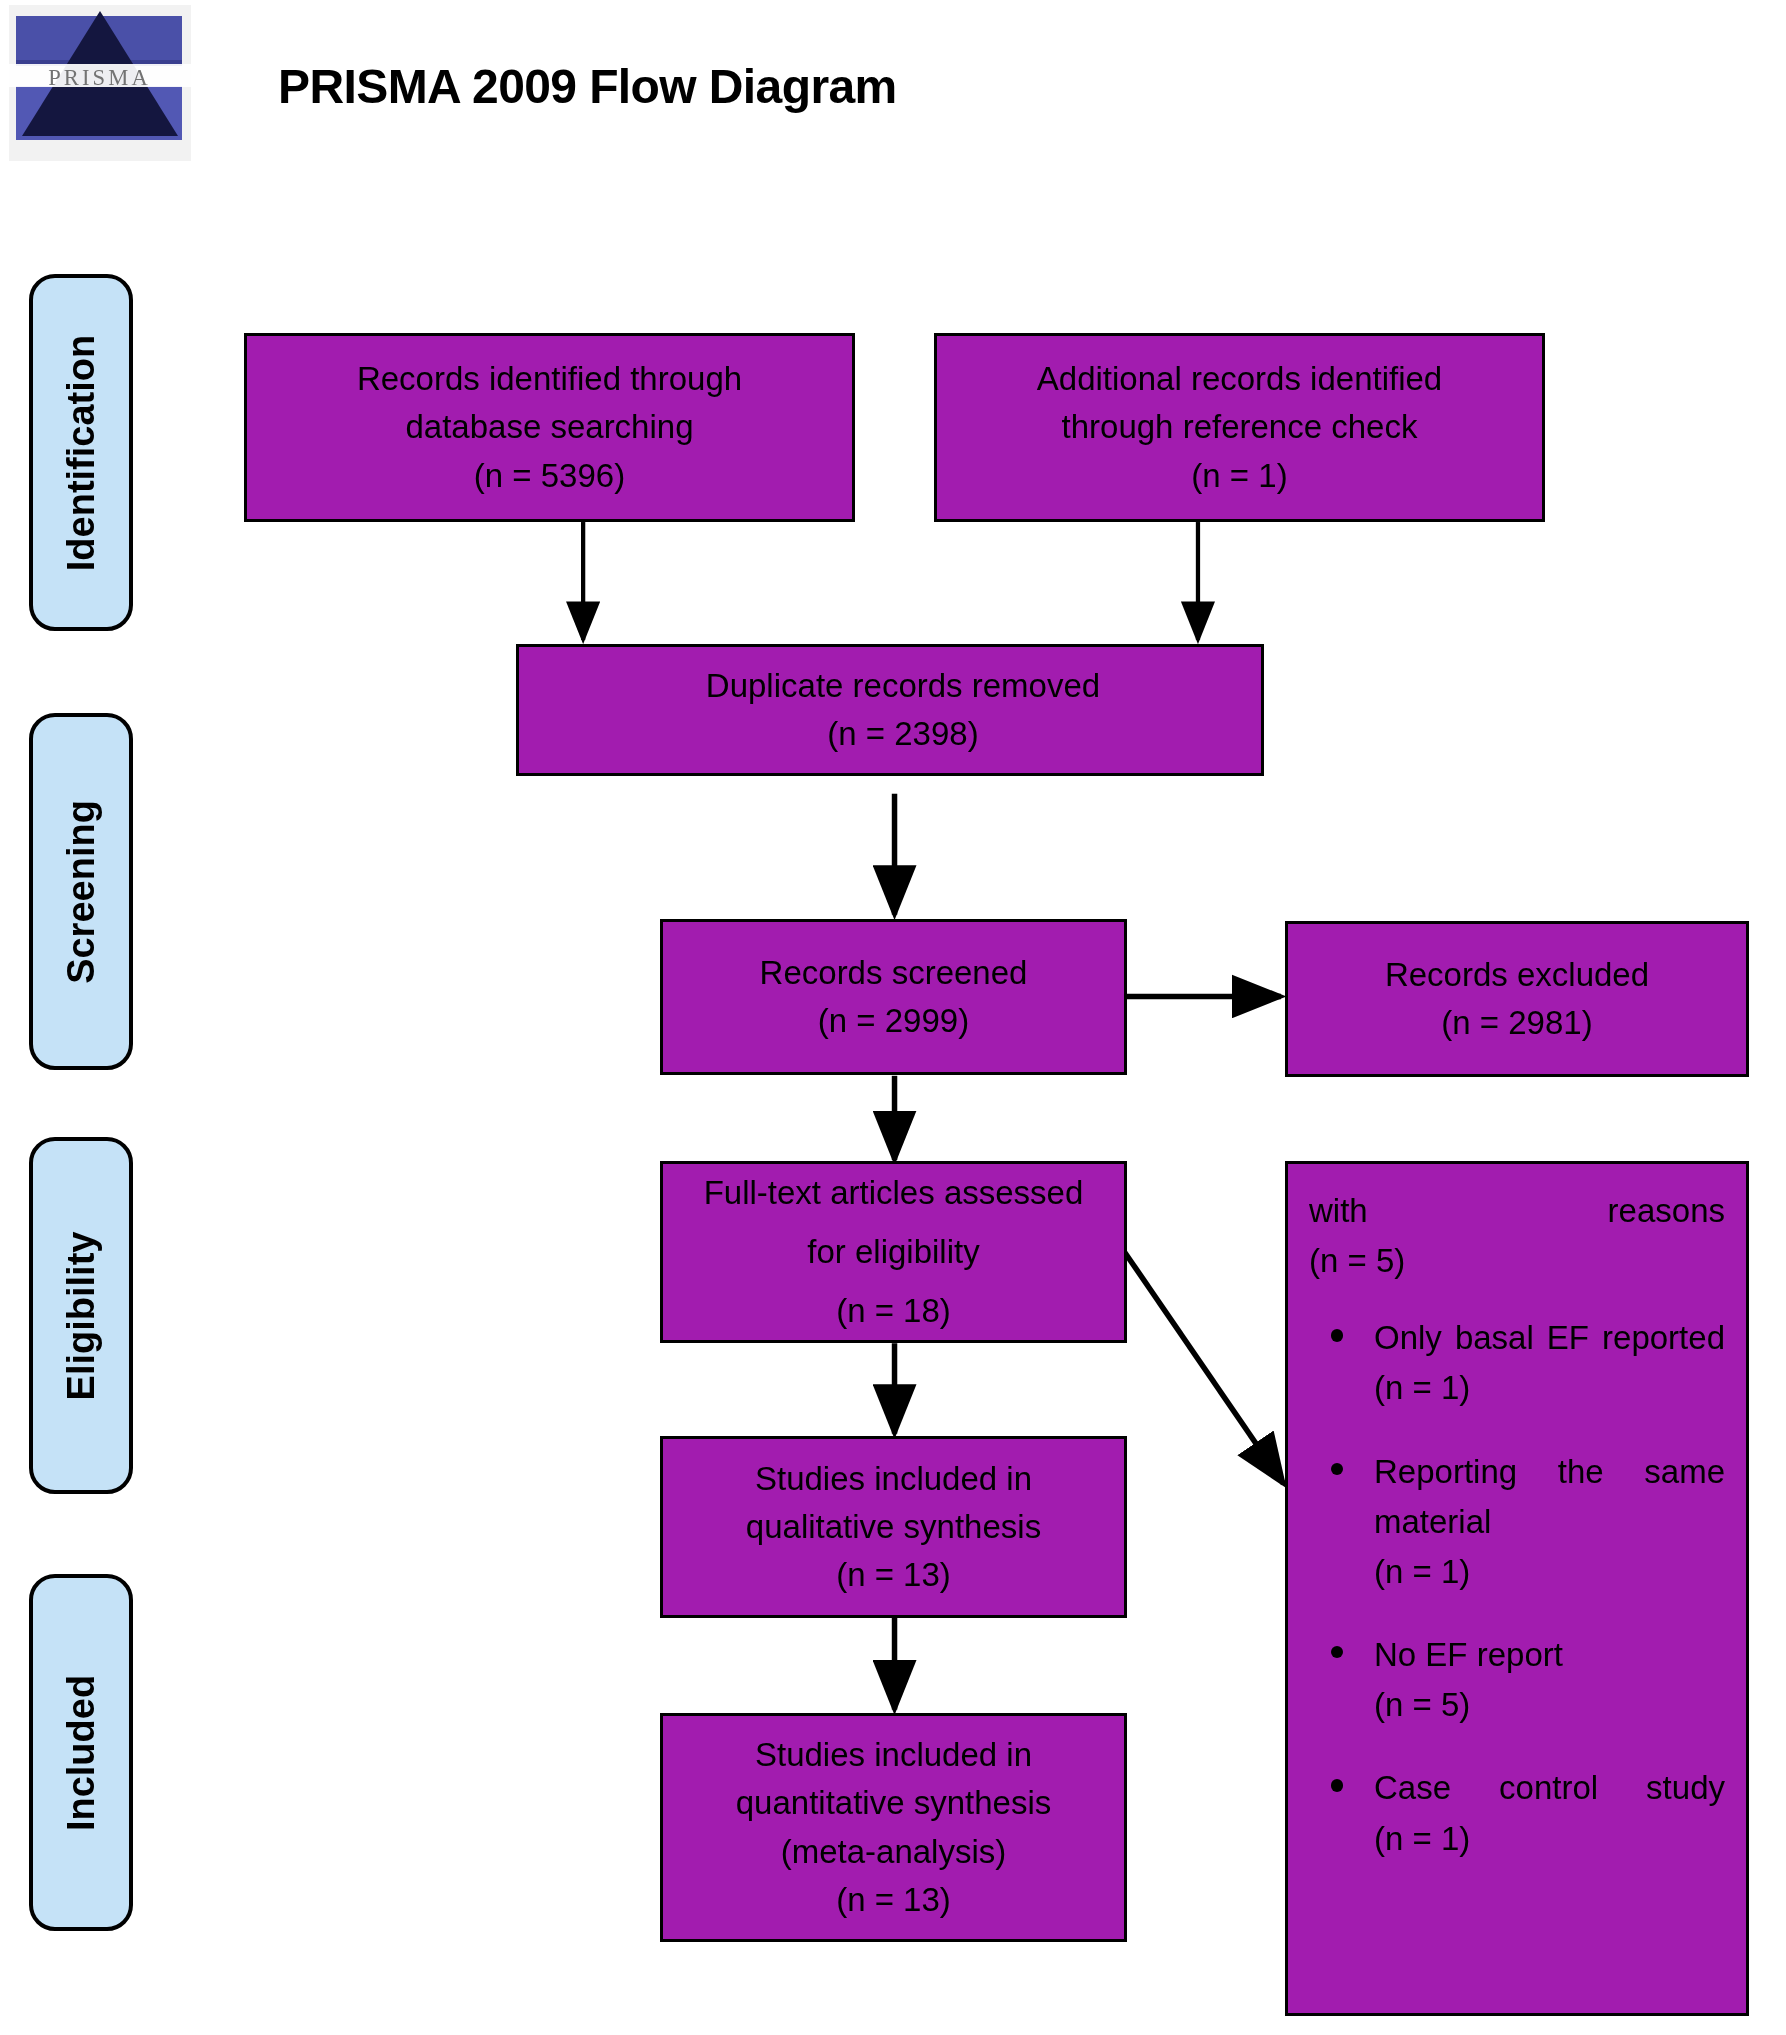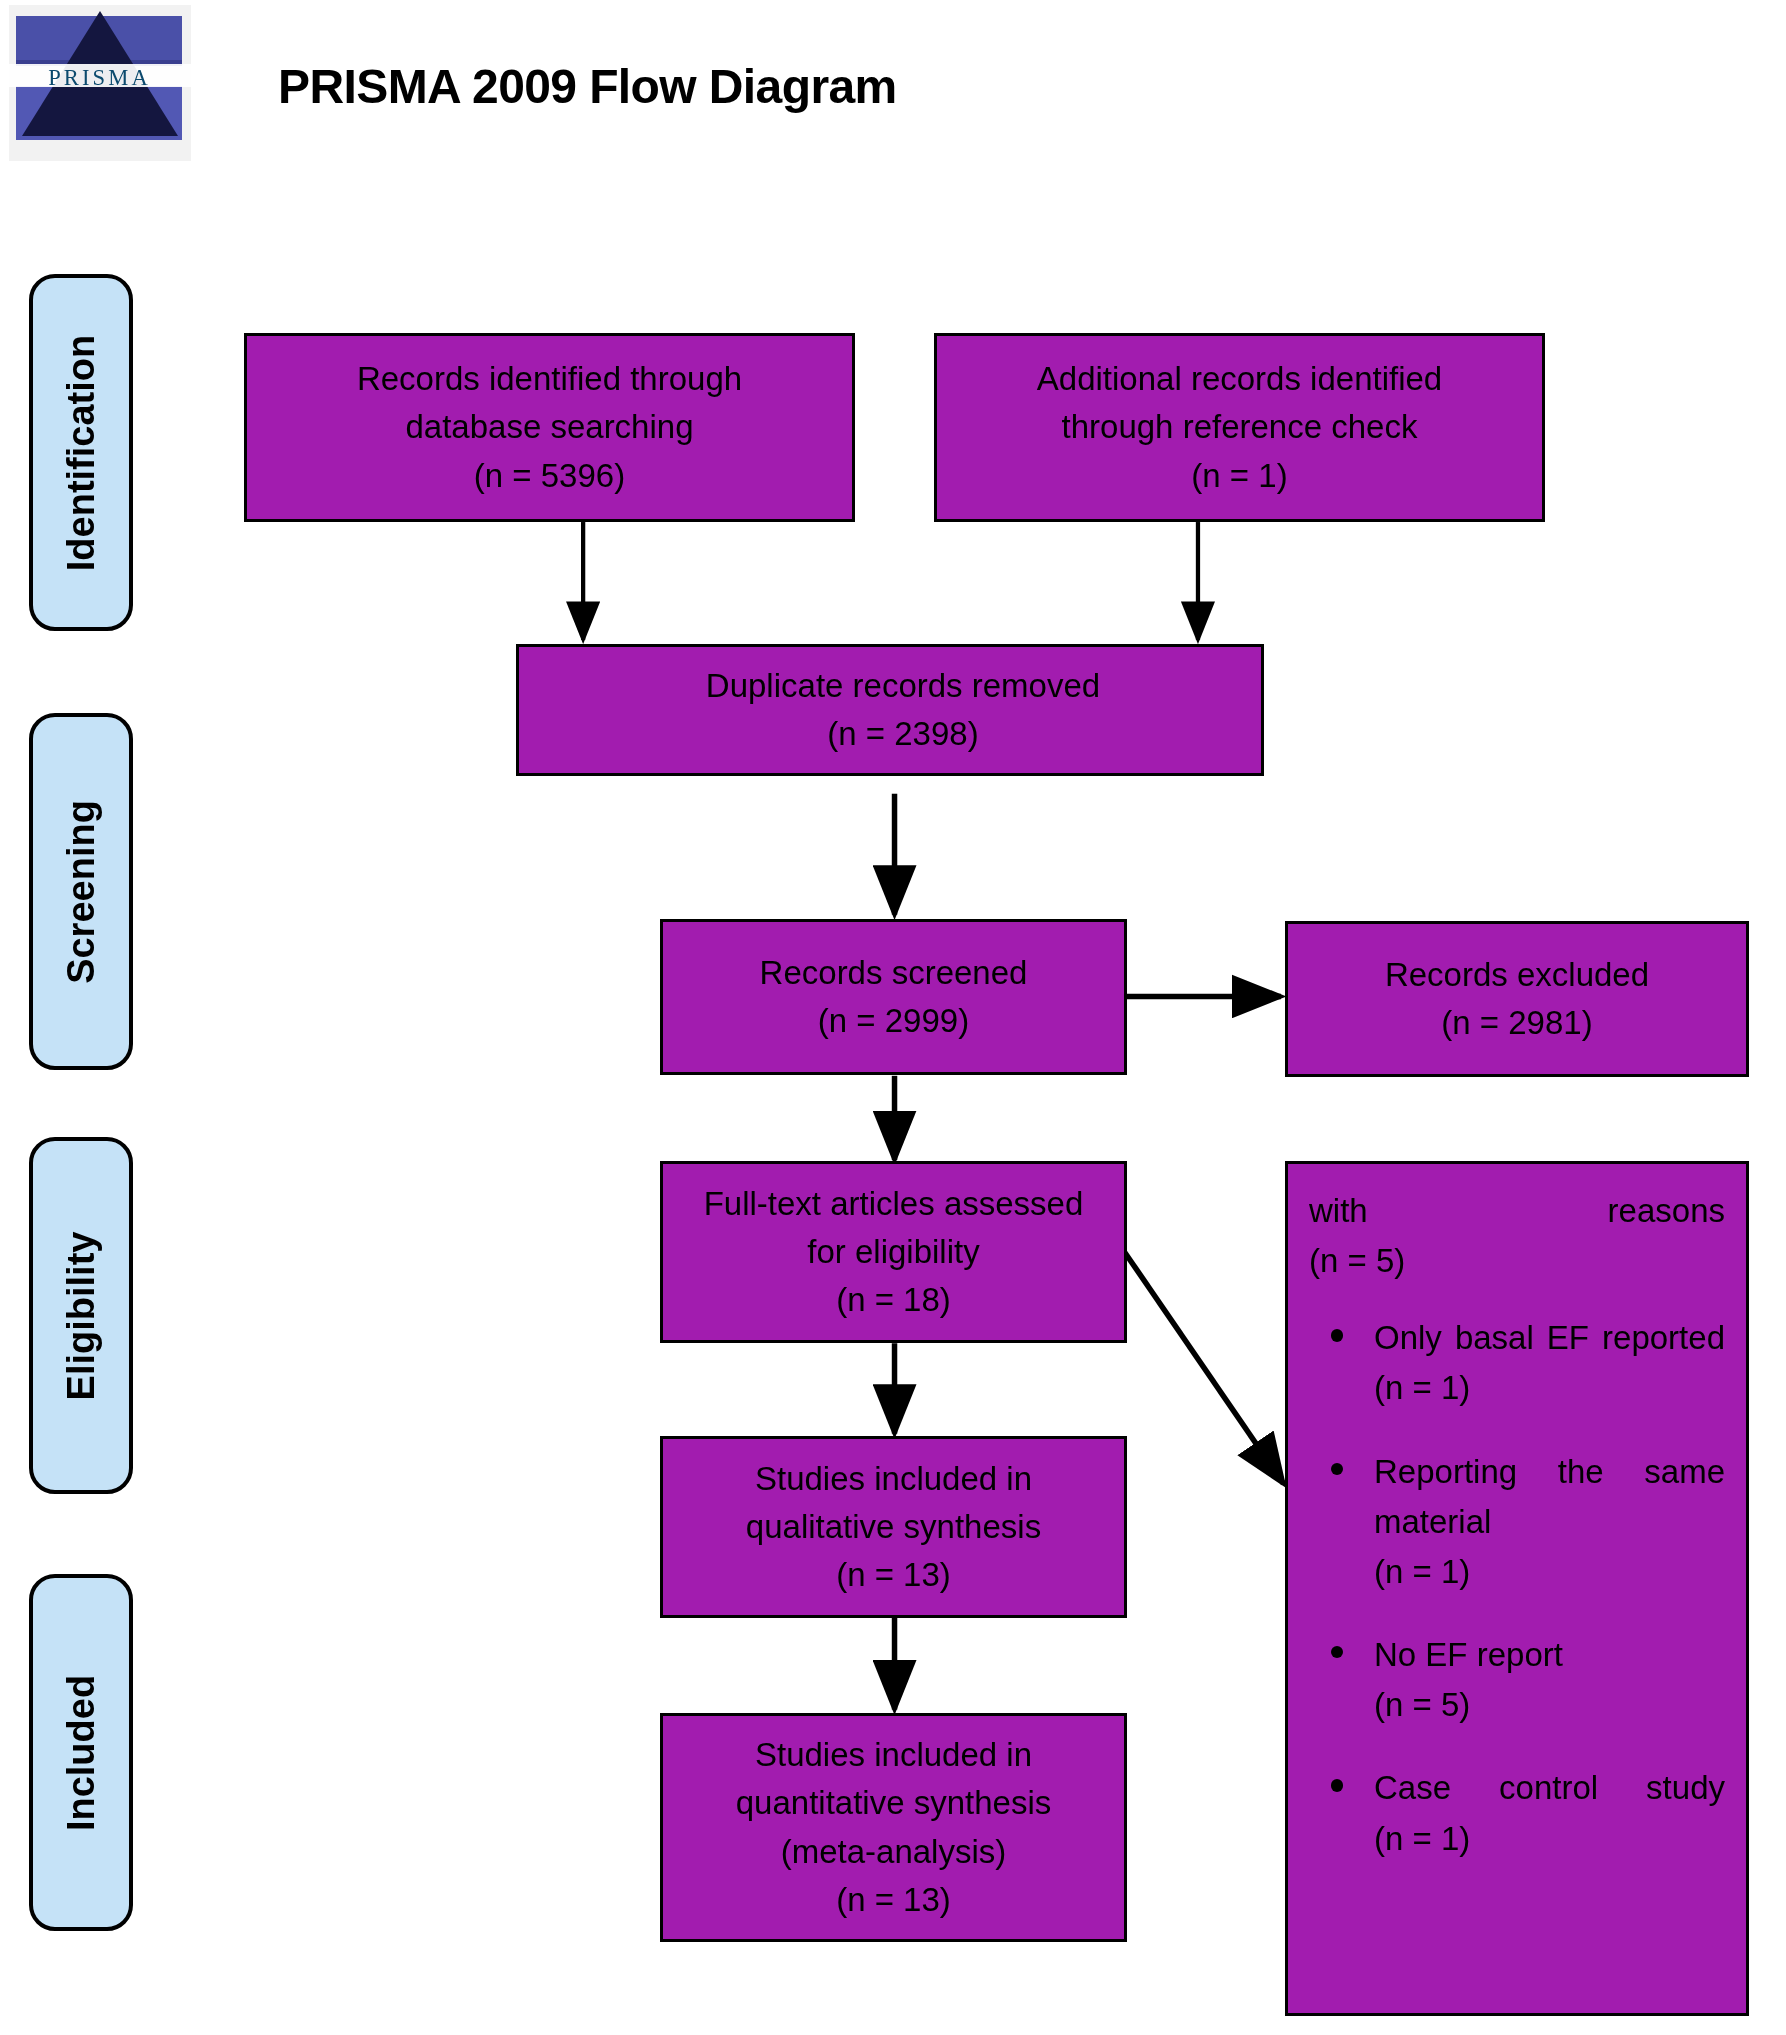--- a/index.html
+++ b/index.html
@@ -65,21 +65,21 @@
   }
   #prisma-logo .logo-word {
     position: absolute;
     left: 0;
     top: 60px;
     width: 182px;
     text-align: center;
     font-size: 22.6px;
     letter-spacing: 3.1px;
     font-weight: 400;
-    color: #0c4a6e;
+    color: #737373;
     font-family: "Liberation Serif", serif;
     mix-blend-mode: normal;
   }
   #page-title {
     position: absolute;
     left: 278px;
     top: 59px;
     font-size: 48px;
     font-weight: bold;
     letter-spacing: -0.6px;
@@ -250,21 +250,21 @@
   <div class="flow-box" style="left:660px; top:919px; width:467px; height:156px;">
     <span class="ln">Records screened</span>
     <span class="ln">(n = 2999)</span>
   </div>
 
   <div class="flow-box" style="left:1285px; top:921px; width:464px; height:156px;">
     <span class="ln">Records excluded</span>
     <span class="ln">(n = 2981)</span>
   </div>
 
-  <div class="flow-box" style="left:660px; top:1161px; width:467px; height:182px;">
+  <div class="flow-box" style="left:660px; top:1161px; width:467px; height:182px;gap:11px;">
     <span class="ln">Full-text articles assessed</span>
     <span class="ln">for eligibility</span>
     <span class="ln">(n = 18)</span>
   </div>
 
   <div class="flow-box" style="left:660px; top:1436px; width:467px; height:182px;">
     <span class="ln">Studies included in</span>
     <span class="ln">qualitative synthesis</span>
     <span class="ln">(n = 13)</span>
   </div>

